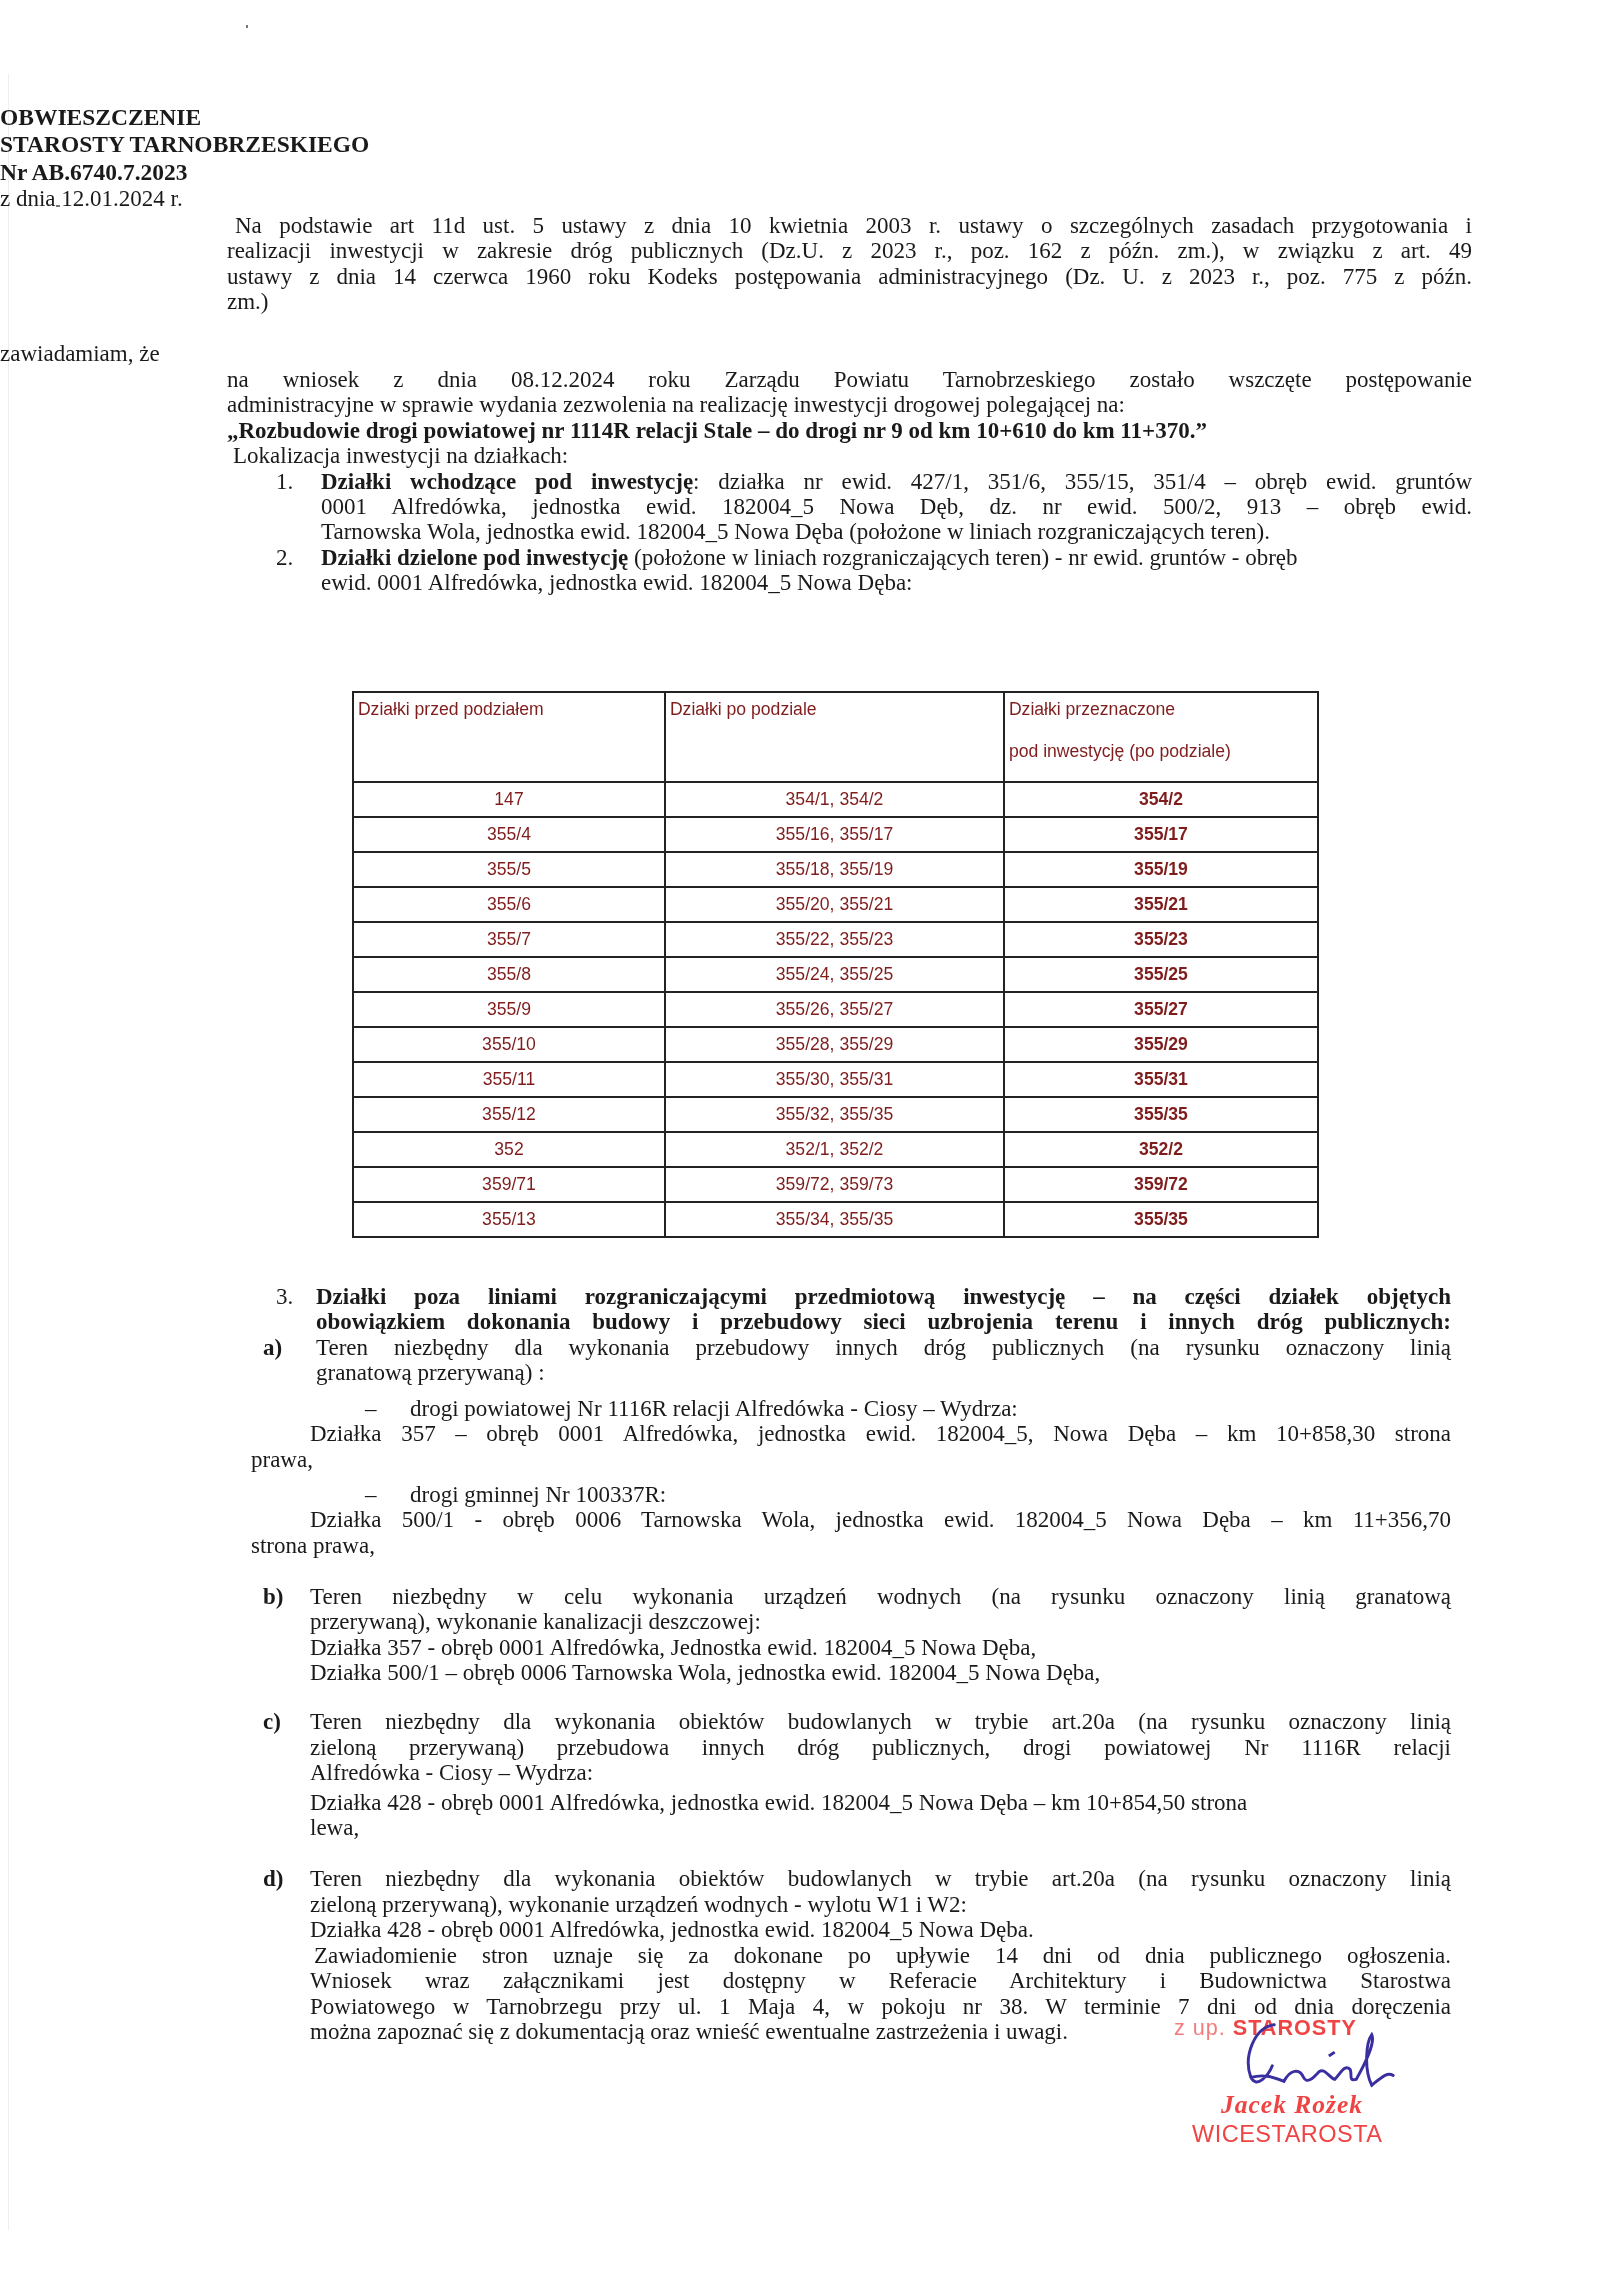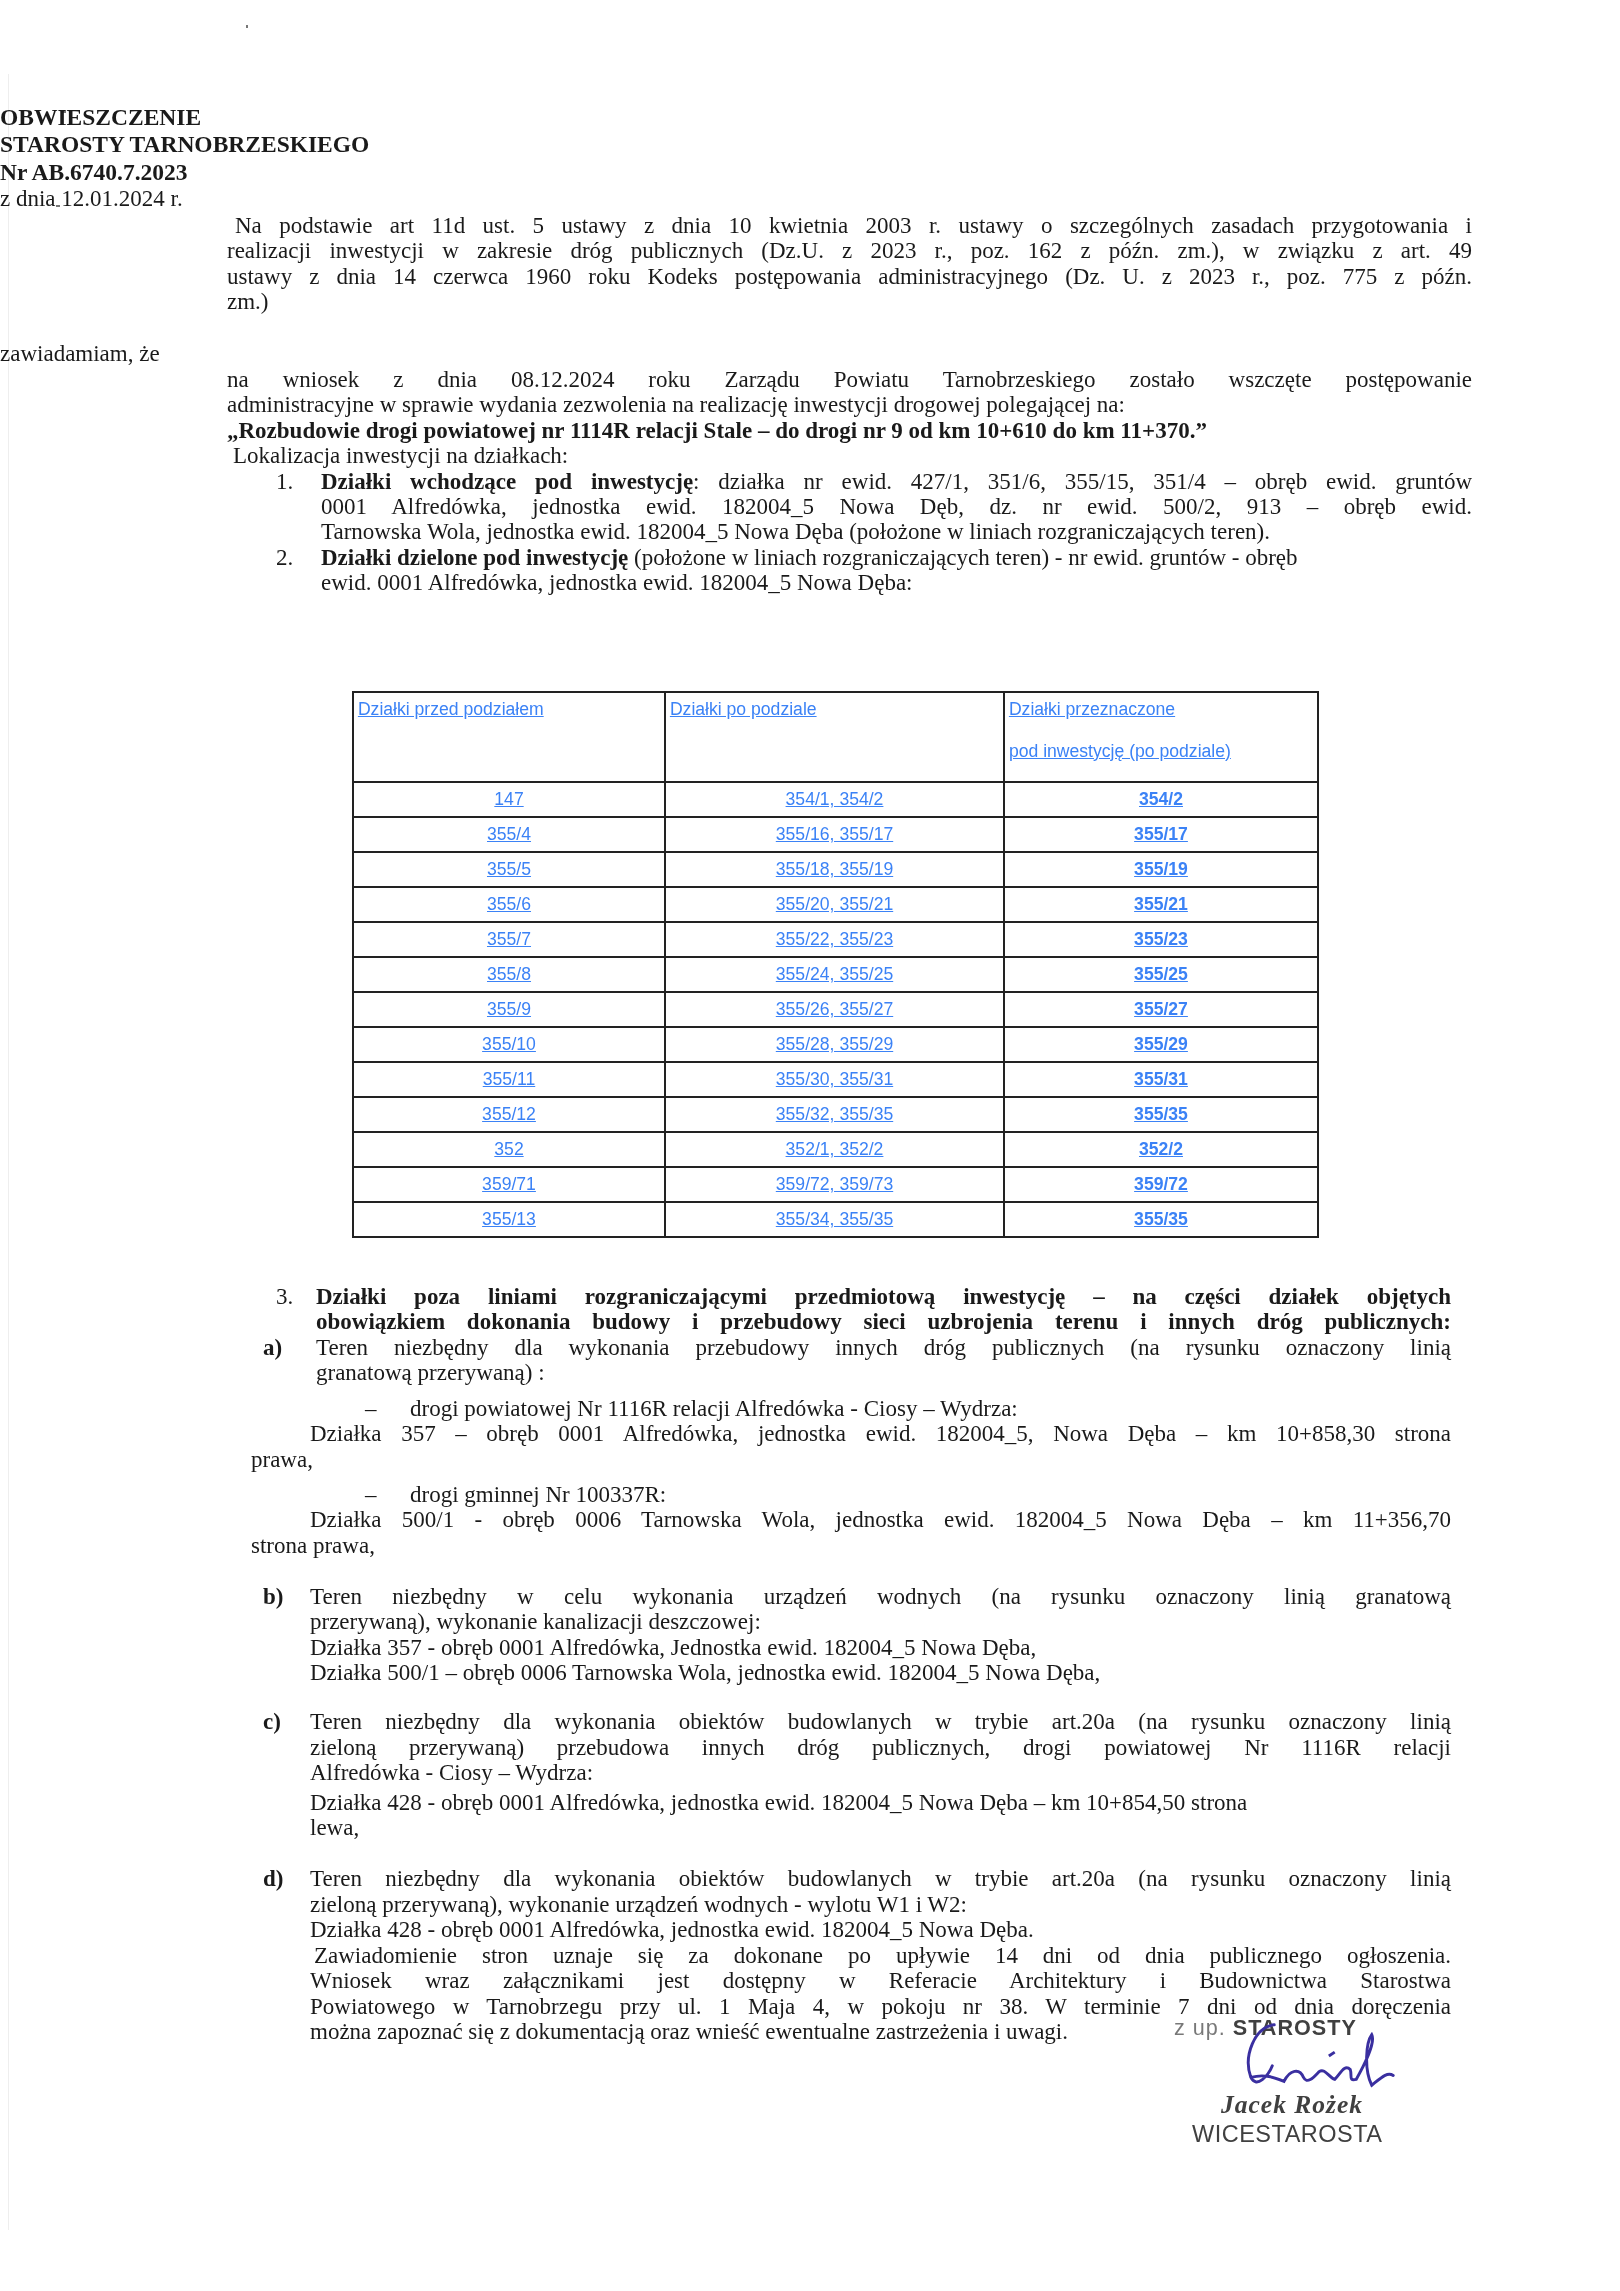--- a/index.html
+++ b/index.html
@@ -5,29 +5,29 @@
   html, body { margin:0; padding:0; background:#ffffff; }
   body { width:1620px; height:2292px; position:relative; overflow:hidden;
          font-family:"Liberation Serif", serif; color:#1a1a1a; }
   .page { position:absolute; left:0; top:0; width:1620px; height:2292px; }
   .p { position:absolute; font-size:23px; line-height:25.5px; white-space:nowrap; }
   .c { text-align:left; left:0; width:1620px; }
   .b { font-weight:bold; }
   .just { white-space:normal; text-align:justify; text-align-last:justify; }
   .title { font-weight:bold; font-size:23.5px; line-height:26.5px; }
   table.parcels { position:absolute; left:352px; top:691px; border-collapse:collapse;
-         font-family:"Liberation Sans", sans-serif; font-size:17.6px; color:#3b82f6;text-decoration:underline; }
+         font-family:"Liberation Sans", sans-serif; font-size:17.6px; color:#7f1d1d; }
   table.parcels td, table.parcels th { border:2px solid #222; padding:0 3.9px; height:33px; }
   table.parcels th { font-weight:normal; text-align:left; vertical-align:top; height:82px; padding-top:5.9px; }
   table.parcels td { text-align:center; }
   table.parcels td.target { font-weight:bold; }
   .hdr3 { display:block; }
   .hdr3 span { display:block; }
   .hdr3 span + span { margin-top:21px; }
-  .stamp { position:absolute; font-family:"Liberation Sans", sans-serif; color:#404040; }
+  .stamp { position:absolute; font-family:"Liberation Sans", sans-serif; color:#ef4444; }
   .sig { position:absolute; }
   .mark { position:absolute; background:#777; }
 </style>
 </head>
 <body>
 
 <div class="page">
 
   <div class="mark" style="left:246px;top:24.5px;width:2px;height:3.9px;"></div>
   <div class="mark" style="left:61px;top:111px;width:4.9px;height:2px;"></div>

